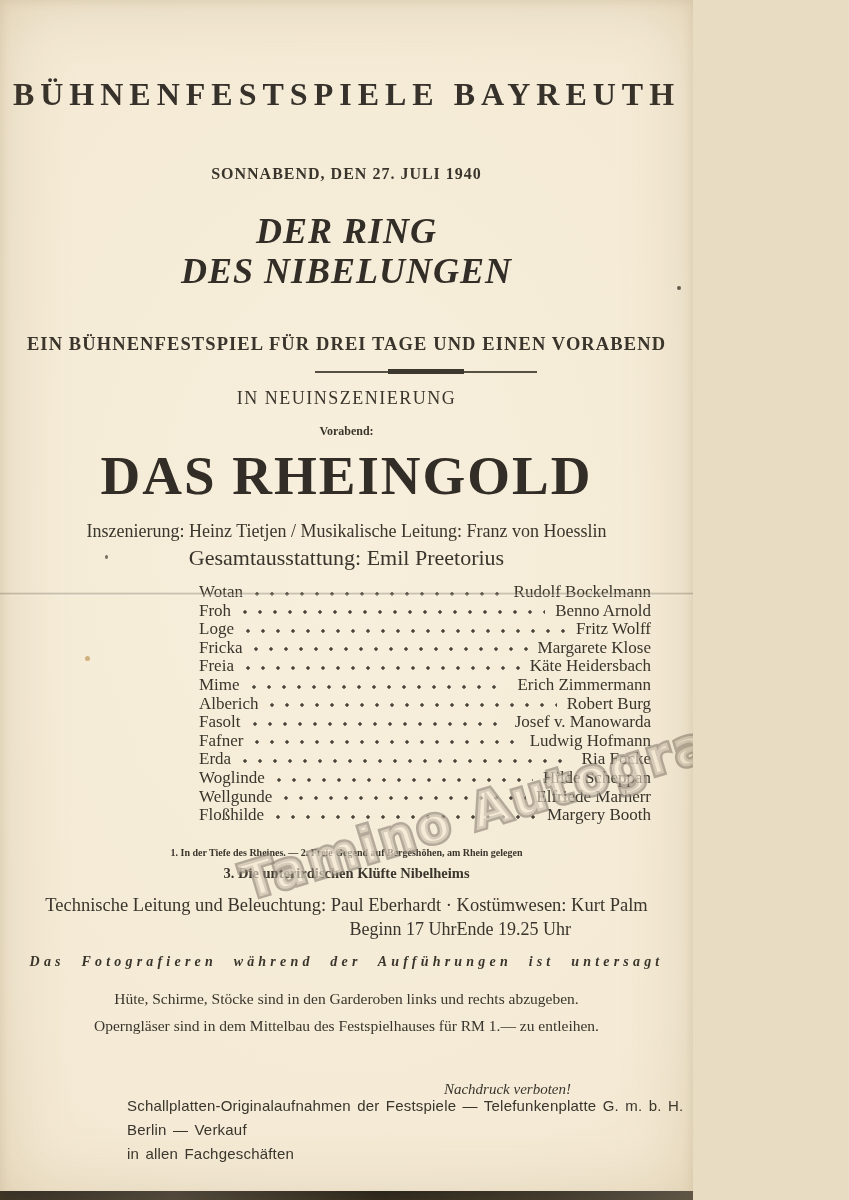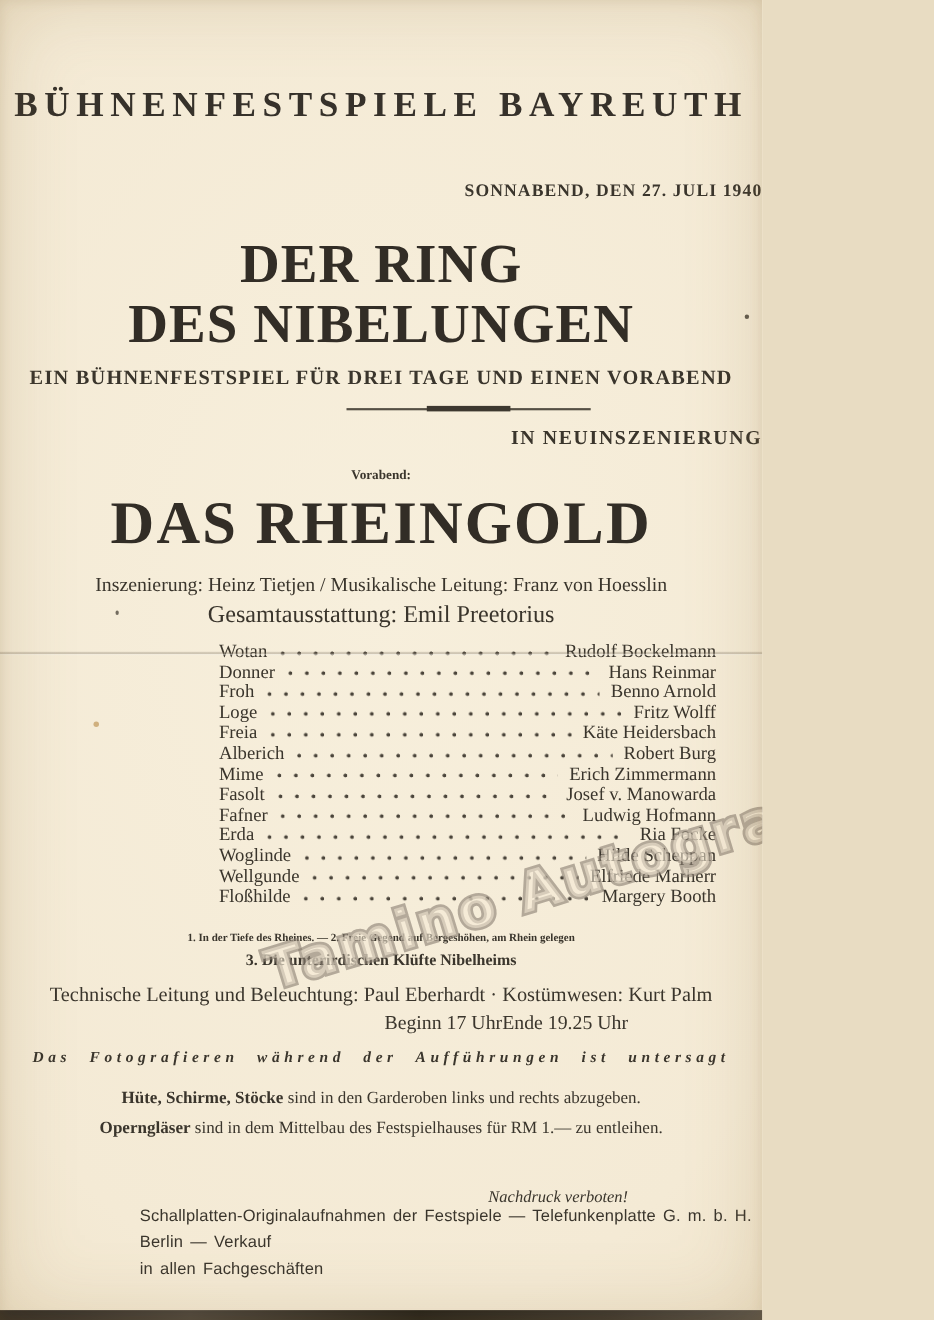--- a/index.html
+++ b/index.html
@@ -22,38 +22,38 @@
     position: absolute; inset: 0;
     box-shadow: inset 0 0 70px rgba(150,118,66,0.22), inset 0 0 12px rgba(120,95,50,0.15);
     pointer-events: none;
   }
   .abs { position: absolute; left: 0; right: 0; text-align: center; white-space: nowrap; }
 
   .header-line {
     top: 76px; font-size: 32px; letter-spacing: 6px;
     font-weight: 600; color: #36312a;
   }
-  .date-line { top: 165px; font-size: 16px; letter-spacing: 1px; font-weight: 600; text-align: right; }
+  .date-line { top: 165px; font-size: 16px; letter-spacing: 1px; font-weight: 600; }
   .cycle-title {
-    top: 212px; font-size: 50px; font-weight: 700; line-height: 1.1;
-    letter-spacing: 1px; color: #322d26;
+    top: 212px; font-size: 36px; font-weight: 700; line-height: 1.1;
+    letter-spacing: 1px; color: #322d26; font-style: italic;
   }
   .cycle-subtitle { top: 334px; font-size: 18.5px; letter-spacing: 1.1px; font-weight: 600; }
 
   .rule-wrap { top: 369px; height: 6px; }
   .rule-thin {
     position: absolute; left: 315px; top: 2px; width: 222px; height: 2px;
     background: #554f44;
   }
   .rule-thick {
     position: absolute; left: 388px; top: 0px; width: 76px; height: 5px;
     background: #3d382f;
   }
 
-  .staging-note { top: 388px; font-size: 18px; letter-spacing: 1.5px; font-weight: 700; text-align: right; }
+  .staging-note { top: 388px; font-size: 18px; letter-spacing: 1.5px; font-weight: 400; }
   .evening-label { top: 424px; font-size: 12px; font-weight: 600; }
   .work-title {
     top: 444px; font-size: 55px; font-weight: 700; letter-spacing: 2px; color: #322d26;
   }
   .credits-1 { top: 521px; font-size: 18px; }
   .credits-2 { top: 545px; font-size: 22px; }
 
   .cast-block {
     position: absolute; top: 583px; left: 199px; width: 452px;
   }
@@ -80,21 +80,21 @@
     display: flex; justify-content: flex-end;
     font-size: 18px;
   }
 
   .photo-notice {
     top: 954px; font-size: 14px; font-style: italic; font-weight: 600;
     letter-spacing: 4.2px; word-spacing: 9px;
   }
   .cloak-line { top: 990px; font-size: 15.5px; }
   .glasses-line { top: 1017px; font-size: 15.5px; }
-  .lead-bold { font-weight: 700; text-align: right; }
+  .lead-bold { font-weight: 400; text-align: right; }
 
   .footer-sans {
     position: absolute; left: 127px; top: 1054px;
     font-family: "Liberation Sans", sans-serif;
     font-size: 15px; line-height: 24px; letter-spacing: 0.2px; word-spacing: 2px;
     text-align: left; color: #3a352c; margin-top: 40px;
   }
   .copyright-note {
     position: absolute; right: 122px; top: 1081px;
     font-style: italic; font-size: 15px; text-align: right;
@@ -154,48 +154,48 @@
   <div class="abs credits-1">Inszenierung: Heinz Tietjen / Musikalische Leitung: Franz von Hoesslin</div>
   <div class="abs credits-2">Gesamtausstattung: Emil Preetorius</div>
 
   <div class="cast-block">
     <div class="cast-row">
       <span class="cast-role">Wotan</span>
       <span class="cast-leader"></span>
       <span class="cast-performer">Rudolf Bockelmann</span>
     </div>
     <div class="cast-row">
-      <span class="cast-role">Donner</span>
-      <span class="cast-leader"></span>
-      <span class="cast-performer">Hans Reinmar</span>
-    </div>
-    <div class="cast-row">
       <span class="cast-role">Froh</span>
       <span class="cast-leader"></span>
       <span class="cast-performer">Benno Arnold</span>
     </div>
     <div class="cast-row">
       <span class="cast-role">Loge</span>
       <span class="cast-leader"></span>
       <span class="cast-performer">Fritz Wolff</span>
     </div>
     <div class="cast-row">
+      <span class="cast-role">Fricka</span>
+      <span class="cast-leader"></span>
+      <span class="cast-performer">Margarete Klose</span>
+    </div>
+    <div class="cast-row">
       <span class="cast-role">Freia</span>
       <span class="cast-leader"></span>
       <span class="cast-performer">Käte Heidersbach</span>
     </div>
     <div class="cast-row">
+      <span class="cast-role">Mime</span>
+      <span class="cast-leader"></span>
+      <span class="cast-performer">Erich Zimmermann</span>
+    </div>
+    <div class="cast-row">
       <span class="cast-role">Alberich</span>
       <span class="cast-leader"></span>
       <span class="cast-performer">Robert Burg</span>
-    </div>
-    <div class="cast-row">
-      <span class="cast-role">Mime</span>
-      <span class="cast-leader"></span>
-      <span class="cast-performer">Erich Zimmermann</span>
     </div>
     <div class="cast-row">
       <span class="cast-role">Fasolt</span>
       <span class="cast-leader"></span>
       <span class="cast-performer">Josef v. Manowarda</span>
     </div>
     <div class="cast-row">
       <span class="cast-role">Fafner</span>
       <span class="cast-leader"></span>
       <span class="cast-performer">Ludwig Hofmann</span>

